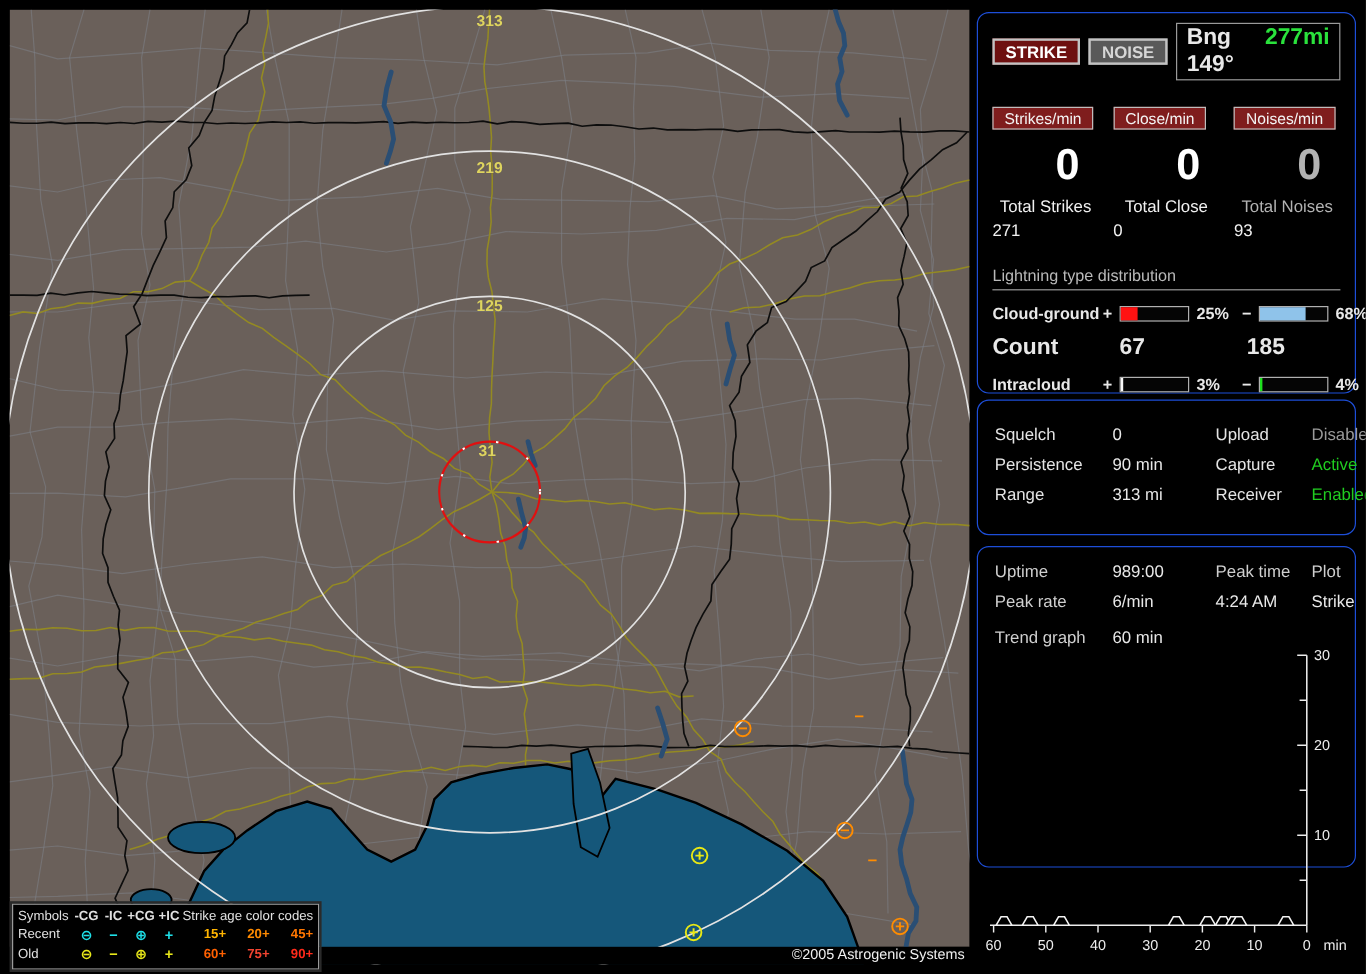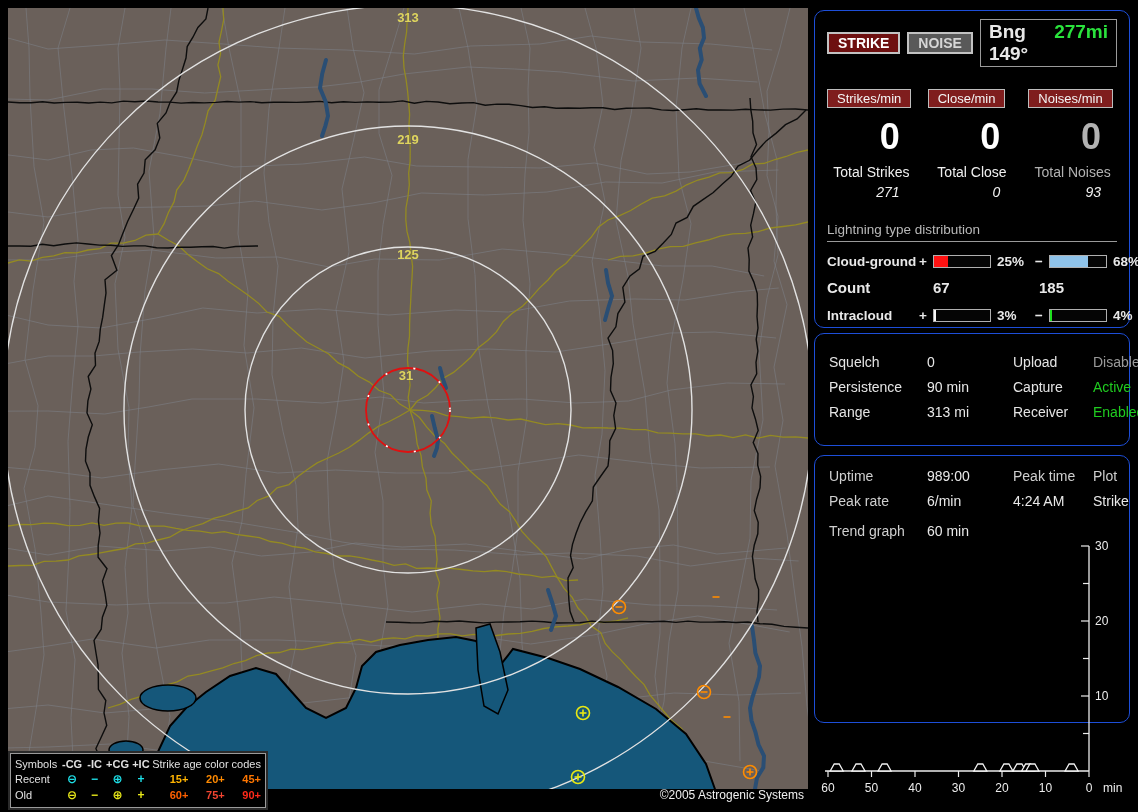--- a/index.html
+++ b/index.html
@@ -30,32 +30,32 @@
   .noise-btn{background:#595959;color:#d6d6d6;}
   .bng-box{margin-left:auto;border:1px solid #9a9a9a;background:#000;padding:1px 8px;
            font-weight:bold;font-size:19px;display:flex;gap:12px;}
   .bng-val{color:#2ae23c;}
   
   .counters{display:grid;grid-template-columns:1fr 1fr 1fr;column-gap:12px;margin-top:22px;}
   .chip{display:inline-block;background:#7f1d1d;border:1px solid #bdbdbd;color:#f4f4f4;
         font-size:13px;padding:1px 9px;}
   .rate{font-size:36px;font-weight:bold;text-align:right;padding-right:16px;margin-top:8px;color:#fff;}
   .tlabel{font-size:14px;text-align:center;margin-top:6px;color:#f0f0f0;}
-  .tval{font-size:14px;text-align:right;padding-right:16px;margin-top:4px;color:#f0f0f0;font-style:italic;}
+  .tval{font-size:14px;padding-right:16px;margin-top:4px;color:#f0f0f0;}
   .dim .rate,.dim .tlabel{color:#b2b2b2;}
   
   .dist{margin-top:22px;}
   .dist-title{color:#b9b9b9;font-size:13.5px;border-bottom:1px solid #9a9a9a;padding-bottom:4px;}
   .dist-row{display:grid;grid-template-columns:92px 14px 58px 44px 14px 58px auto;
             align-items:center;margin-top:12px;font-size:13.5px;font-weight:bold;}
   .bar{display:block;height:11px;border:1px solid #b0b0b0;background:#050505;}
   .bar i{display:block;height:100%;}
   .pct{padding-left:6px;}
   .count-row{display:grid;grid-template-columns:92px 106px auto;margin-top:10px;
-             font-size:15px;font-weight:bold;}
+             font-size:19px;font-weight:bold;}
   .count-row span:nth-child(2),.count-row span:nth-child(3){padding-left:14px;}
   
   .dt{color:#00e818;font-size:20px;font-weight:bold;border-bottom:1px solid #8d8d8d;
       padding:2px 0 8px 2px;}
   .grid4{display:grid;grid-template-columns:98px 86px 80px auto;row-gap:9px;
          font-size:14px;margin-top:12px;padding-left:2px;}
   .lab{color:#e4e4e4;}
   .statlab{color:#cfcfcf;}
   
   .trend-svg{position:absolute;left:0;top:80px;overflow:visible;}

